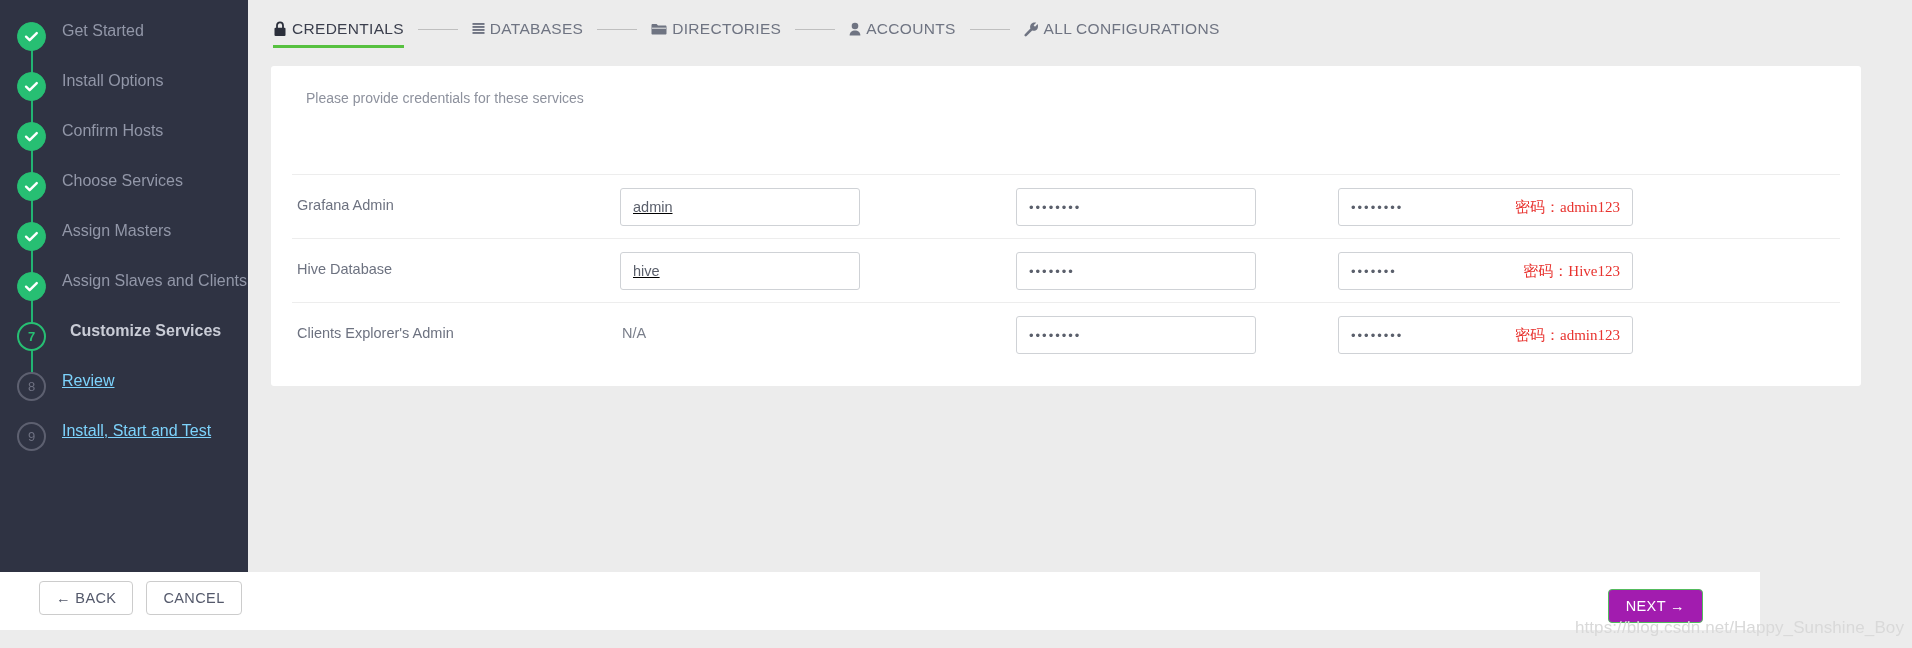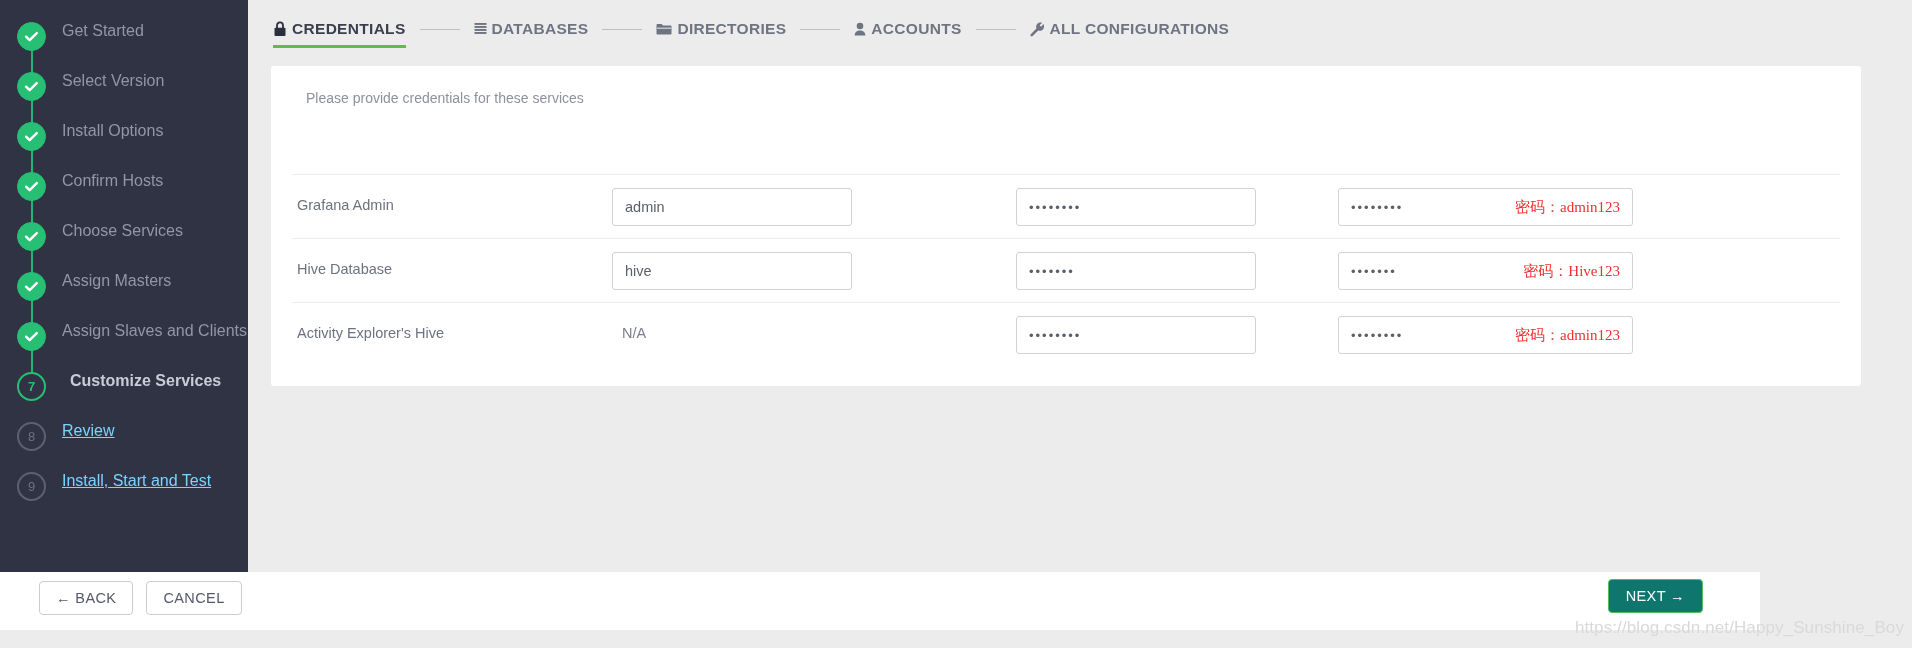--- a/index.html
+++ b/index.html
@@ -61,24 +61,24 @@
     border: 1px solid #cccccc;
     border-radius: 4px;
     font-size: 14.5px;
     color: #54596b;
     letter-spacing: .4px;
     display: flex; align-items: center; justify-content: center;
     font-family: "Liberation Sans", sans-serif;
     cursor: pointer;
   }
   #next-button {
-    position: absolute; right: 57px; top: 7px;
+    position: absolute; right: 57px; top: 17px;
     height: 34px; min-width: 92px;
     padding: 0 17px;
-    background: #0f766e;
+    background: #a21caf;
     border: 1px solid #53bb5d;
     border-radius: 4px;
     color: #ffffff;
     font-size: 14.5px;
     letter-spacing: .4px;
     display: flex; align-items: center; justify-content: center;
     font-family: "Liberation Sans", sans-serif;
     cursor: pointer;
   }
   #bottom-strip { position:absolute; left:0; top:630px; width:1912px; height:18px; background:#ececec; }
@@ -90,21 +90,21 @@
     white-space: nowrap;
     letter-spacing: .1px;
     z-index: 3;
     pointer-events: none;
   }
 
   
   #main { position: absolute; left: 248px; top: 0; width: 1664px; height: 572px; background: #ececec; }
 
   
-  #tabs { display: flex; align-items: center; height: 58px; padding-left: 25px; font-weight: bold; }
+  #tabs { display: flex; align-items: center; height: 58px; padding-left: 25px; }
   .tab { display: flex; align-items: center; gap: 5px; height: 58px; cursor: pointer; }
   .tab .tab-label { font-size: 15.5px; letter-spacing: .3px; color: #6f7482; }
   .tab.active .tab-label { color: #3b3f4d; }
   .tab .tab-icon { display:flex; align-items:center; color:#6f7482; }
   .tab.active .tab-icon { color:#2b2f3b; }
   .tab .tab-icon svg { display:block; }
   .tab-wrap { position: relative; display: flex; flex-direction: column; align-items: center; }
   .tab-underline { position: absolute; left: 0; bottom: 10px; width: 100%; height: 3px; background: #57c140; }
   .tab-sep { width: 40px; height: 1px; background: #bfbfbf; margin: 0 14px; }
 
@@ -127,21 +127,21 @@
   .row {
     position: absolute; left: 21px; width: 1548px; height: 64px;
     border-top: 1px solid #ededed;
   }
   #row-0 { top: 108px; }
   #row-1 { top: 172px; }
   #row-2 { top: 236px; }
 
   .row-name { position: absolute; left: 5px; top: 22px; font-size: 14.5px; color: #6d7280; }
   .cell { position: absolute; top: 13px; }
-  .cell-username { left: 320px; }
+  .cell-username { left: 328px; text-decoration: underline; }
   .cell-password { left: 724px; }
   .cell-confirm  { left: 1046px; }
 
   .txt-input {
     width: 240px; height: 38px;
     border: 1px solid #cfd2d6;
     border-radius: 3px;
     background: #fff;
     padding: 0 12px;
     font-size: 14.5px;
@@ -177,28 +177,20 @@
             </svg>
           </div>
           <span class="wiz-label">Get Started</span>
         </div>
         <div class="wiz-item done">
           <div class="badge done">
             <svg viewBox="0 0 16 16" fill="none">
               <path d="M2.2 8.2L6 11.9L13.6 4.3" stroke="#ffffff" stroke-width="2.6" stroke-linecap="round" stroke-linejoin="round"></path>
             </svg>
           </div>
-          <span class="wiz-label">Select Version</span>
-        </div>
-        <div class="wiz-item done">
-          <div class="badge done">
-            <svg viewBox="0 0 16 16" fill="none">
-              <path d="M2.2 8.2L6 11.9L13.6 4.3" stroke="#ffffff" stroke-width="2.6" stroke-linecap="round" stroke-linejoin="round"></path>
-            </svg>
-          </div>
           <span class="wiz-label">Install Options</span>
         </div>
         <div class="wiz-item done">
           <div class="badge done">
             <svg viewBox="0 0 16 16" fill="none">
               <path d="M2.2 8.2L6 11.9L13.6 4.3" stroke="#ffffff" stroke-width="2.6" stroke-linecap="round" stroke-linejoin="round"></path>
             </svg>
           </div>
           <span class="wiz-label">Confirm Hosts</span>
         </div>
@@ -336,21 +328,21 @@
               <div class="txt-input pw">•••••••</div>
             </div>
             <div class="cell cell-confirm">
               <div class="txt-input pw confirm">
                 <span>•••••••</span>
                 <span class="note-cn">密码：Hive123</span>
               </div>
             </div>
           </div>
           <div class="row" id="row-2">
-            <div class="row-name">Activity Explorer's Hive</div>
+            <div class="row-name">Clients Explorer's Admin</div>
             <div class="" style="position: absolute; left: 324px; top: 0px;">
               <div class="na-text" style="left: 6px;">N/A</div>
             </div>
             <div class="cell cell-password">
               <div class="txt-input pw">••••••••</div>
             </div>
             <div class="cell cell-confirm">
               <div class="txt-input pw confirm">
                 <span>••••••••</span>
                 <span class="note-cn">密码：admin123</span>

